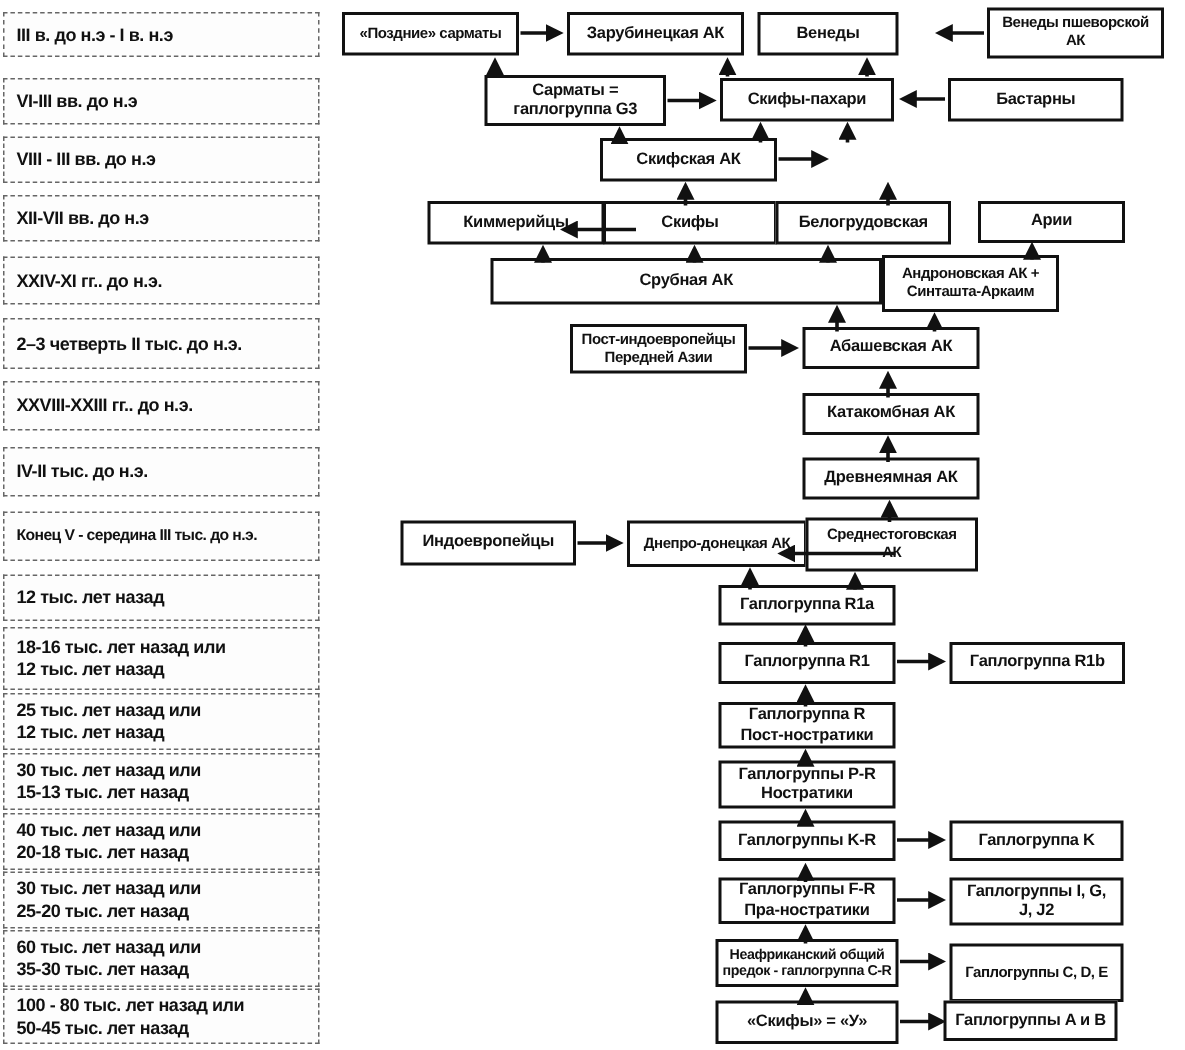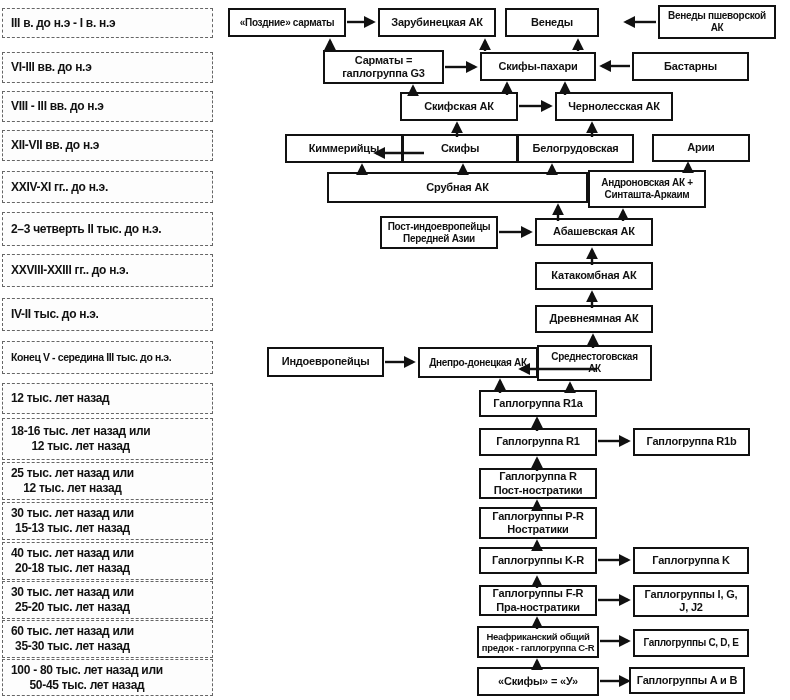--- a/index.html
+++ b/index.html
@@ -5,21 +5,21 @@
   html,body{margin:0;padding:0;background:#ffffff;}
   .canvas{
     position:relative;width:790px;height:700px;background:#ffffff;
     font-family:"Liberation Sans",sans-serif;overflow:hidden;
   }
   .era{
     position:absolute;left:2px;width:211px;box-sizing:border-box;
     border:1px dashed #666;background:#fdfdfd;color:#111;
     font-weight:700;font-size:12px;letter-spacing:-0.3px;line-height:1.25;
     display:flex;align-items:center;padding:2px 4px 2px 8px;
-    white-space:pre-line;overflow:hidden;text-align:center;
+    white-space:pre-line;overflow:hidden;
   }
   .era.sm{font-size:10.5px;letter-spacing:-0.4px;}
   .fc{
     position:absolute;box-sizing:border-box;border:2px solid #111;background:#ffffff;
     color:#111;font-weight:700;font-size:11px;letter-spacing:-0.2px;line-height:1.2;
     display:flex;align-items:center;justify-content:center;text-align:center;
     white-space:pre-line;overflow:hidden;padding:1px 2px;
   }
   .fc.sm{font-size:10px;letter-spacing:-0.3px;}
   .fc.xs{font-size:9.5px;letter-spacing:-0.3px;}
@@ -58,21 +58,20 @@
   <div class="fc sm" style="left:228px;top:8px;width:118px;height:29px">«Поздние» сарматы</div>
   <div class="fc" style="left:378px;top:8px;width:118px;height:29px">Зарубинецкая АК</div>
   <div class="fc" style="left:505px;top:8px;width:94px;height:29px">Венеды</div>
   <div class="fc sm" style="left:658px;top:5px;width:118px;height:34px">Венеды пшеворской
 АК</div>
   <div class="fc" style="left:323px;top:50px;width:121px;height:34px">Сарматы =
 гаплогруппа G3</div>
   <div class="fc" style="left:632px;top:52px;width:117px;height:29px">Бастарны</div>
   <div class="fc" style="left:480px;top:52px;width:116px;height:29px">Скифы-пахари</div>
   <div class="fc" style="left:400px;top:92px;width:118px;height:29px">Скифская АК</div>
-  <div class="fc" style="left:555px;top:92px;width:118px;height:29px">Чернолесская АК</div>
   <div class="fc" style="left:285px;top:134px;width:118px;height:29px">Киммерийцы</div>
   <div class="fc" style="left:402px;top:134px;width:116px;height:29px">Скифы</div>
   <div class="fc" style="left:517px;top:134px;width:117px;height:29px">Белогрудовская</div>
   <div class="fc" style="left:652px;top:134px;width:98px;height:28px">Арии</div>
   <div class="fc" style="left:327px;top:172px;width:261px;height:31px">Срубная АК</div>
   <div class="fc sm" style="left:588px;top:170px;width:118px;height:38px">Андроновская АК +
 Синташта-Аркаим</div>
   <div class="fc sm" style="left:380px;top:216px;width:118px;height:33px">Пост-индоевропейцы
 Передней Азии</div>
   <div class="fc" style="left:535px;top:218px;width:118px;height:28px">Абашевская АК</div>
@@ -90,21 +89,21 @@
   <div class="fc" style="left:479px;top:468px;width:118px;height:31px">Гаплогруппа R
 Пост-ностратики</div>
   <div class="fc" style="left:479px;top:547px;width:118px;height:27px">Гаплогруппы K-R</div>
   <div class="fc" style="left:633px;top:547px;width:116px;height:27px">Гаплогруппа K</div>
   <div class="fc" style="left:479px;top:585px;width:118px;height:31px">Гаплогруппы F-R
 Пра-ностратики</div>
   <div class="fc" style="left:633px;top:585px;width:116px;height:32px">Гаплогруппы I, G,
 J, J2</div>
   <div class="fc xs" style="left:477px;top:626px;width:122px;height:32px">Неафриканский общий
 предок - гаплогруппа C-R</div>
-  <div class="fc sm" style="left:633px;top:629px;width:116px;height:28px">Гаплогруппы C, D, E</div>
+  <div class="fc sm" style="left:633px;top:629px;width:116px;height:39px">Гаплогруппы C, D, E</div>
   <div class="fc" style="left:477px;top:667px;width:122px;height:29px">«Скифы» = «У»</div>
   <div class="fc" style="left:629px;top:667px;width:116px;height:27px">Гаплогруппы A и B</div>
 
   <svg class="arrows" width="790" height="700" viewBox="0 0 790 700">
     <defs>
       <marker id="ah" viewBox="0 0 6 6" markerWidth="5" markerHeight="5" refX="4.6" refY="3" orient="auto">
         <path d="M0,0 L6,3 L0,6 Z" fill="#111"></path>
       </marker>
     </defs>
     <g stroke="#111" stroke-width="2.4" fill="none">

